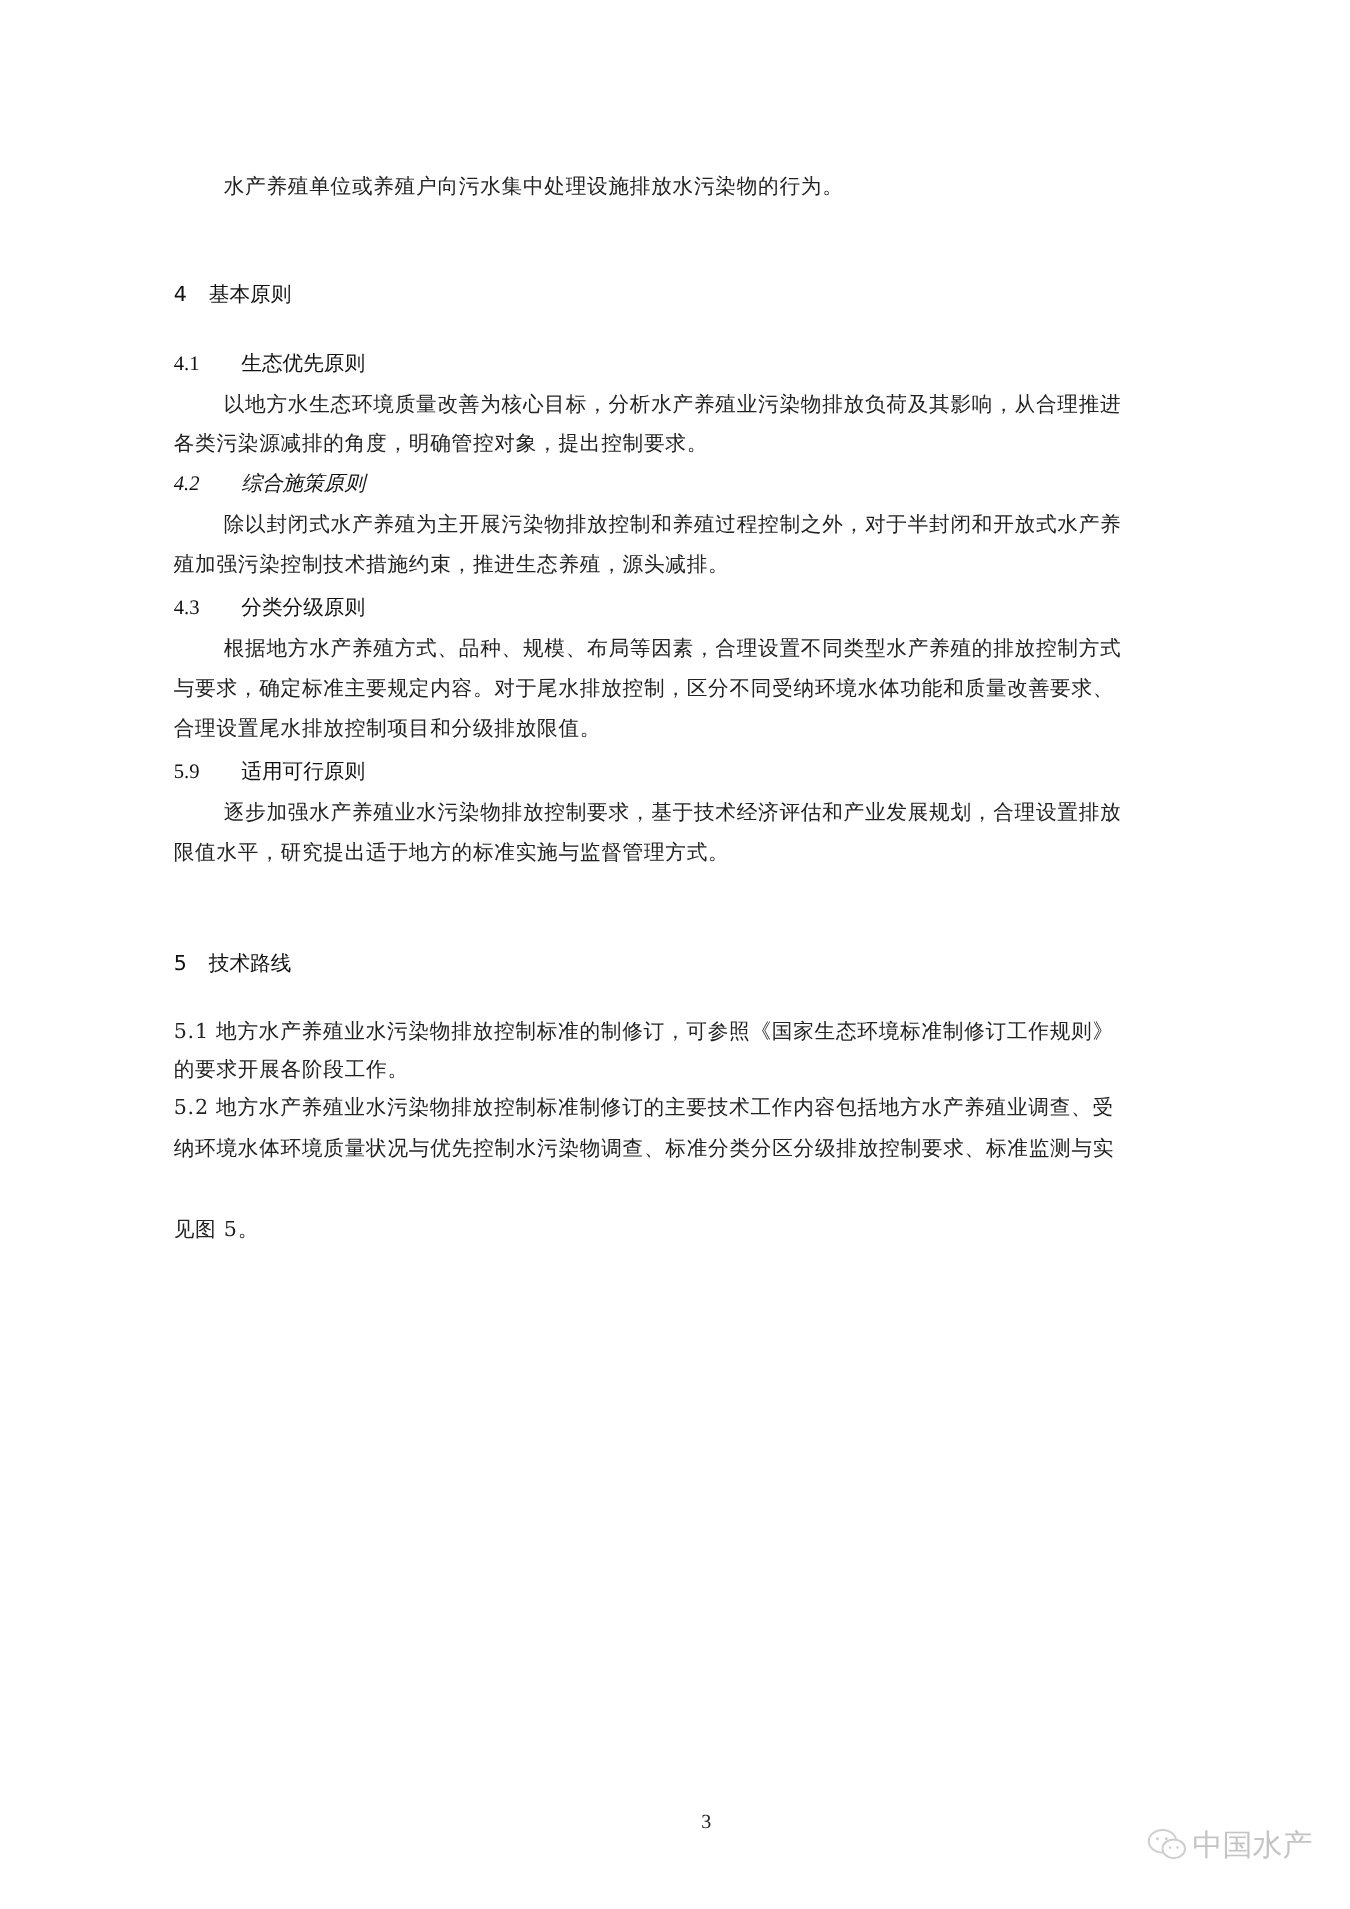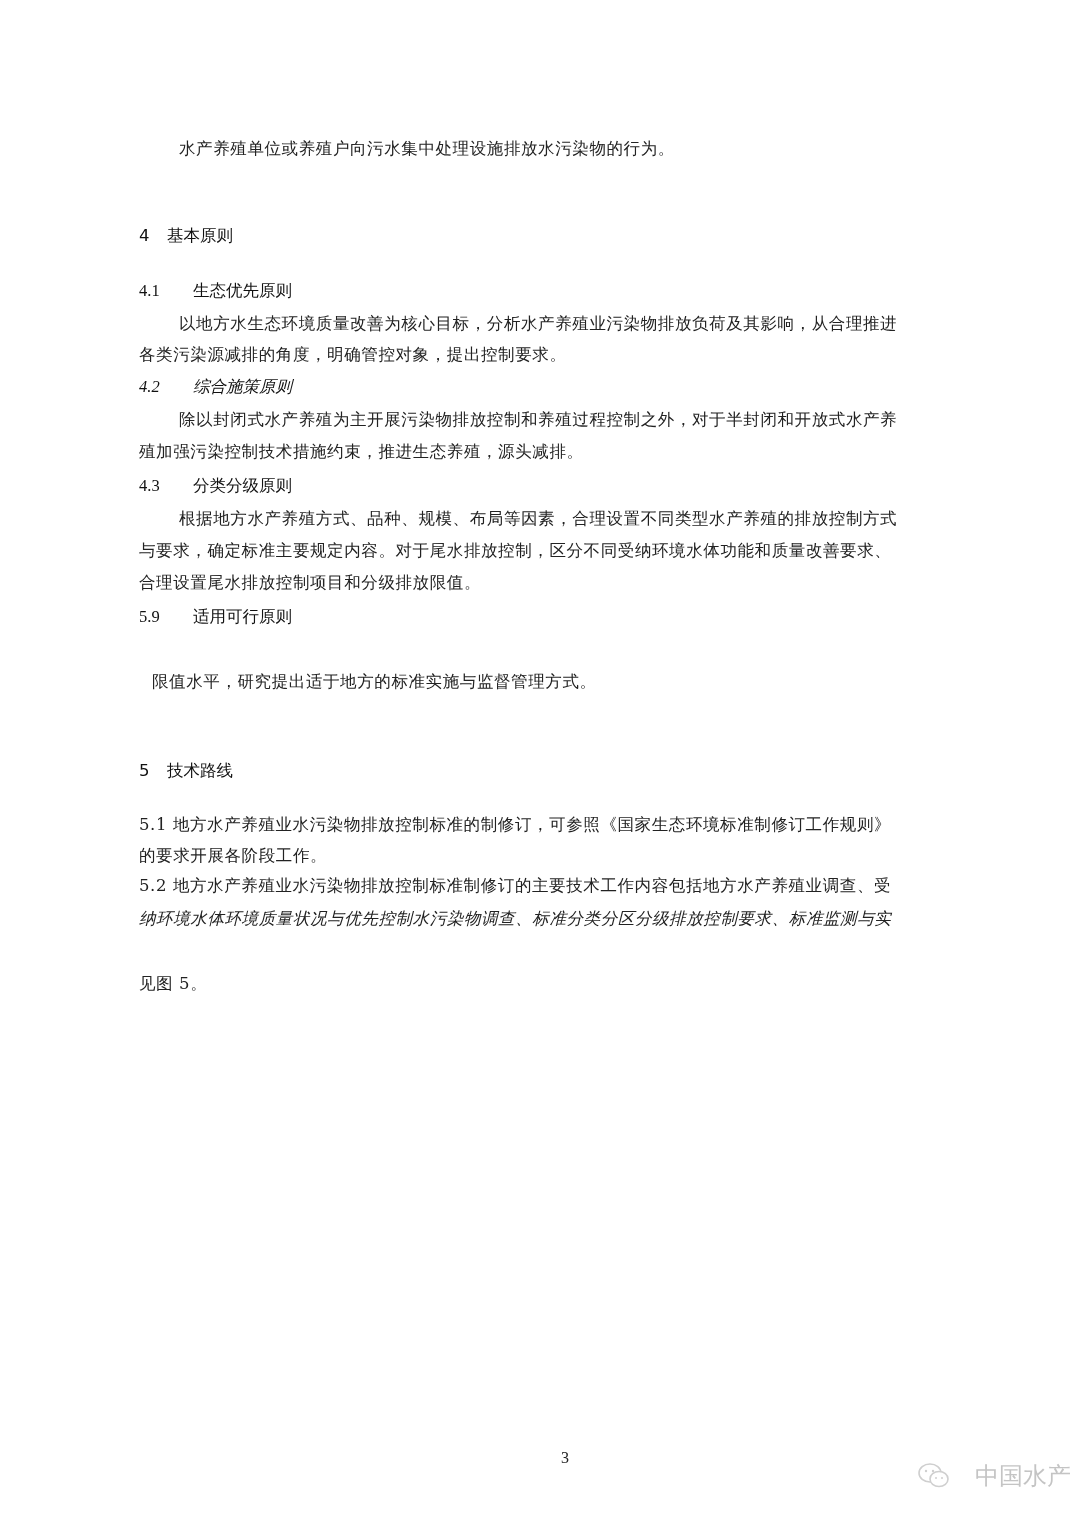--- a/index.html
+++ b/index.html
@@ -26,21 +26,21 @@
       font-size: 16.5px; line-height: 20px; color: #111;
     }
     .h2 .num { display: inline-block; width: 54px; font-family: "Liberation Serif", serif; }
     .h2 .title { font-family: "DejaVu Sans", "Liberation Sans", sans-serif; }
     .page-number {
       position: absolute; left: 549px; top: 1449px;
       font-family: "Liberation Serif", serif; font-size: 16px; color: #222;
     }
     .watermark {
       position: absolute; left: 905px; top: 1460px;
-      display: flex; align-items: center; gap: 24px;
+      display: flex; align-items: center; gap: 3px;
       color: #c4c4c4; font-family: "DejaVu Sans", sans-serif; font-size: 24px;
     }
     .wm-icon { width: 34px; height: 28px; }
   </style>
 </head>
 <body>
 
 <div class="page">
 
   <div class="line indent" style="top:139px;">水产养殖单位或养殖户向污水集中处理设施排放水污染物的行为。</div>
@@ -64,31 +64,32 @@
   <div class="h2" style="top:476px;">
     <span class="num">4.3</span><span class="title">分类分级原则</span>
   </div>
   <div class="line indent" style="top:509px;">根据地方水产养殖方式、品种、规模、布局等因素，合理设置不同类型水产养殖的排放控制方式</div>
   <div class="line" style="top:573px;">合理设置尾水排放控制项目和分级排放限值。</div>
   <div class="line" style="top:541px;">与要求，确定标准主要规定内容。对于尾水排放控制，区分不同受纳环境水体功能和质量改善要求、</div>
 
   <div class="h2" style="top:607px;">
     <span class="num">5.9</span><span class="title">适用可行原则</span>
   </div>
-  <div class="line" style="top:672px;margin-left:13px;">限值水平，研究提出适于地方的标准实施与监督管理方式。</div>
+  <div class="line indent" style="top:640px;">逐步加强水产养殖业水污染物排放控制要求，基于技术经济评估和产业发展规划，合理设置排放</div>
+  <div class="line" style="top:672px;">限值水平，研究提出适于地方的标准实施与监督管理方式。</div>
 
   <div class="h1" style="top:761px;">
     <span class="num">5</span><span>技术路线</span>
   </div>
 
   <div class="line" style="top:815px;">5.1 地方水产养殖业水污染物排放控制标准的制修订，可参照《国家生态环境标准制修订工作规则》</div>
   <div class="line" style="top:846px;">的要求开展各阶段工作。</div>
 
   <div class="line" style="top:876px;">5.2 地方水产养殖业水污染物排放控制标准制修订的主要技术工作内容包括地方水产养殖业调查、受</div>
-  <div class="line" style="top:909px;font-style:italic;">纳环境水体环境质量状况与优先控制水污染物调查、标准分类分区分级排放控制要求、标准监测与实</div>
+  <div class="line" style="top:909px;">纳环境水体环境质量状况与优先控制水污染物调查、标准分类分区分级排放控制要求、标准监测与实</div>
   <div class="line" style="top:974px;">见图 5。</div>
 
   <div class="page-number">3</div>
 
   <div class="watermark">
     <svg class="wm-icon" viewBox="0 0 34 28">
       <ellipse cx="13" cy="11" rx="11" ry="9" fill="none" stroke="#cfcfcf" stroke-width="1.6"></ellipse>
       <ellipse cx="22" cy="17" rx="9" ry="7.5" fill="#fff" stroke="#cfcfcf" stroke-width="1.6"></ellipse>
       <circle cx="9" cy="9" r="1.2" fill="#cfcfcf"></circle>
       <circle cx="16" cy="9" r="1.2" fill="#cfcfcf"></circle>

